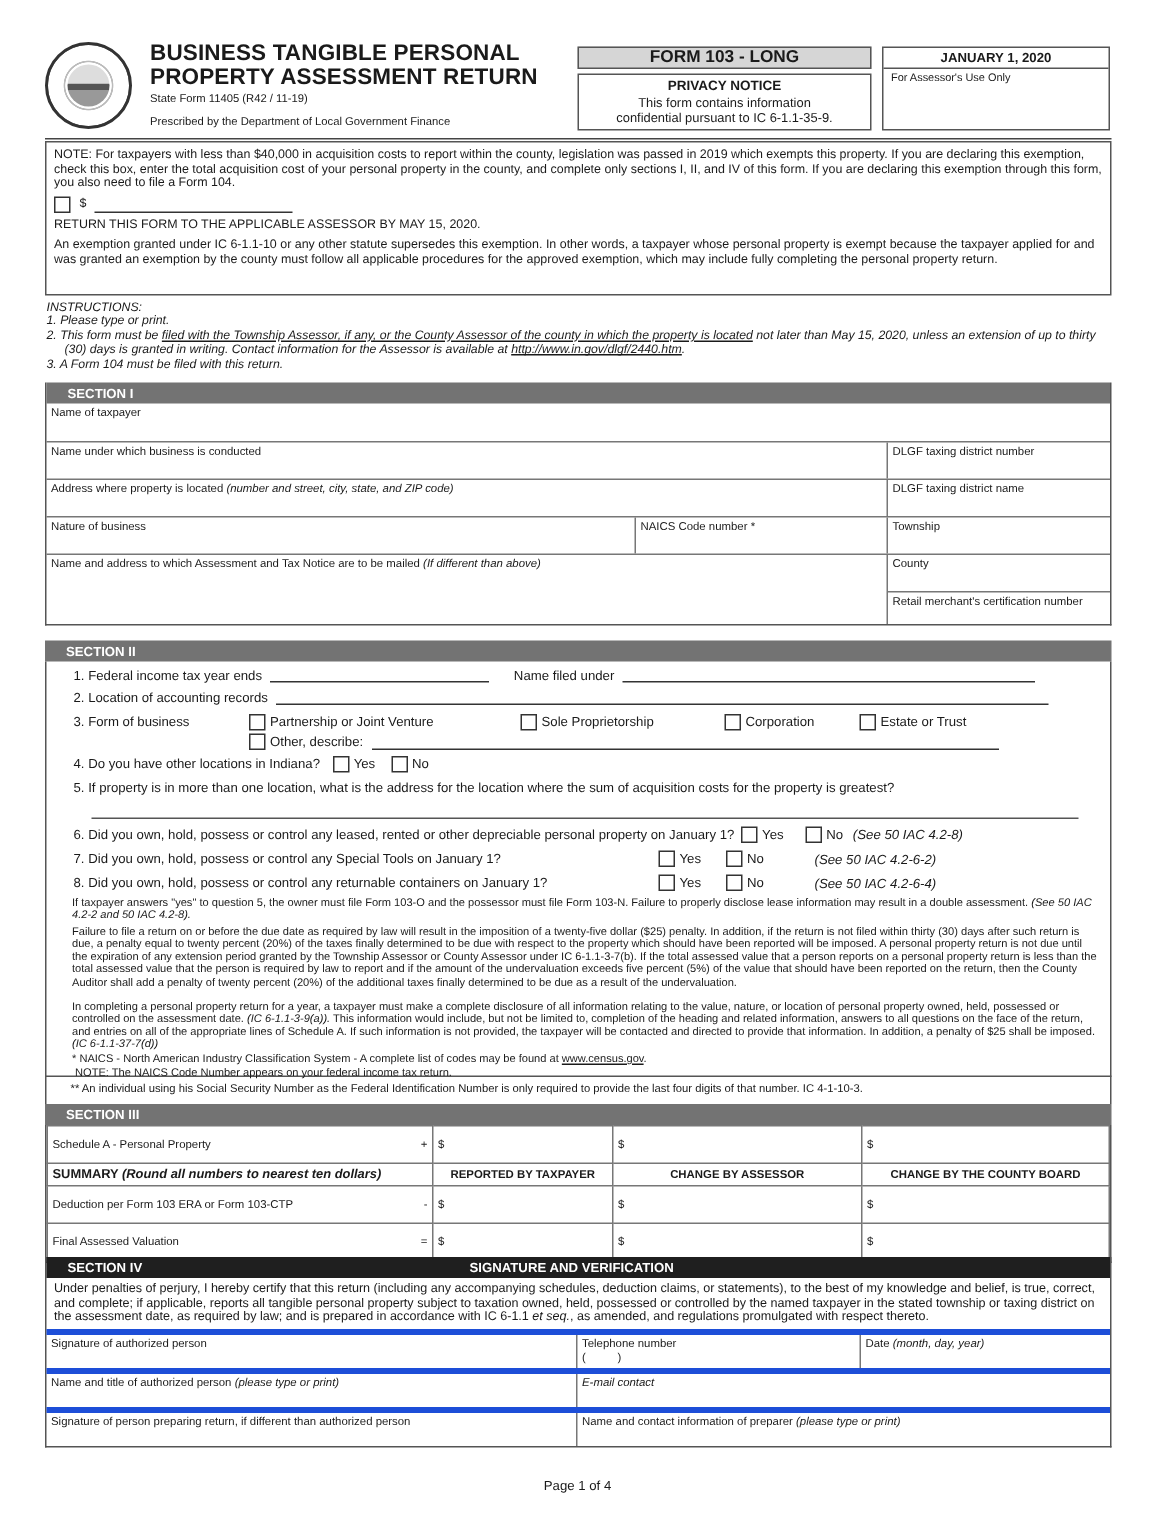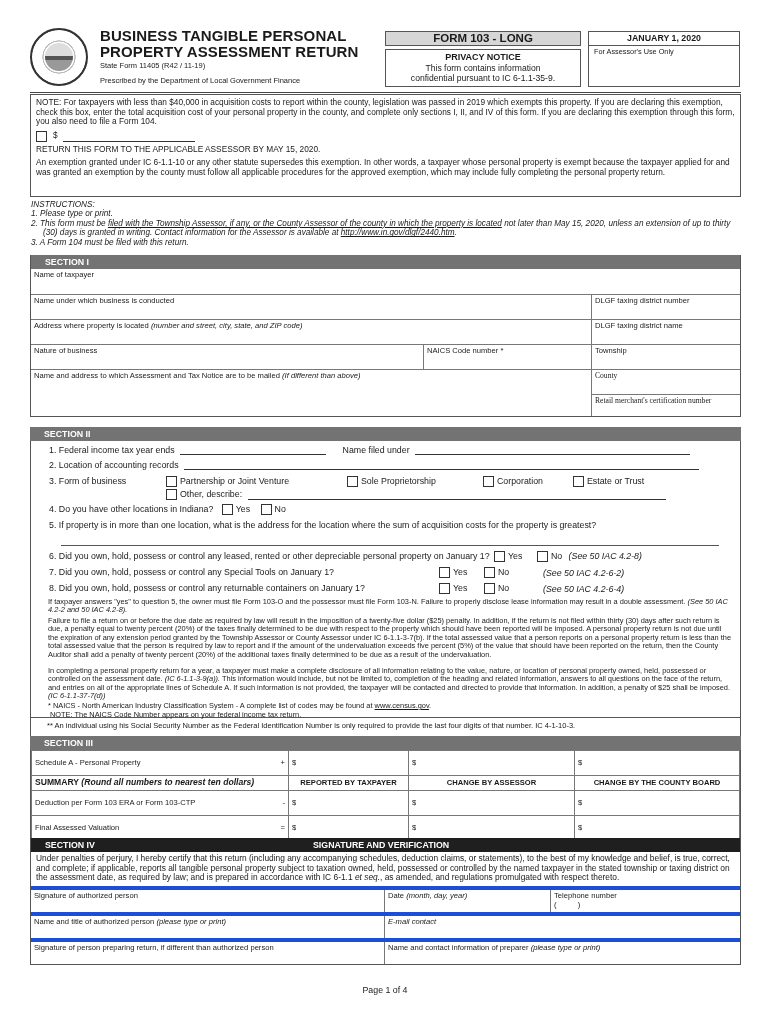--- a/index.html
+++ b/index.html
@@ -112,21 +112,21 @@
     <div class="cell" style="width:561px;"><span>Address where property is located </span><i>(number and street, city, state, and ZIP code)</i></div>
     <div class="cell" style="flex:1;"><span>DLGF taxing district name</span></div>
   </div>
   <div class="row" style="height:25px;">
     <div class="cell" style="width:393px;"><span>Nature of business</span></div>
     <div class="cell" style="width:168px;"><span>NAICS Code number *</span></div>
     <div class="cell" style="flex:1;"><span>Township</span></div>
   </div>
   <div class="row" style="height:47px;">
     <div class="cell" style="width:561px;"><span>Name and address to which Assessment and Tax Notice are to be mailed </span><i>(If different than above)</i></div>
-    <div style="flex:1; display:flex; flex-direction:column;font-family:Liberation Serif, serif;">
+    <div style="flex:1; display:flex; flex-direction:column;">
       <div class="cell" style="height:25px; border-right:none; border-bottom:1px solid #777;"><span>County</span></div>
       <div class="cell" style="flex:1; border-right:none;"><span>Retail merchant's certification number</span></div>
     </div>
   </div>
 </div>
 
 <div class="abs" style="left:30px; top:427px; width:711px;">
   <div class="bar">SECTION II</div>
 </div>
 <div class="abs s2" style="top:441px; height:277px; border-top:none;">
@@ -218,25 +218,25 @@
 </div>
 
 <div class="abs s4" style="top:838px;">
   <div class="bar4">
     <span style="padding-left:14px; width:282px;">SECTION IV</span>
     <span>SIGNATURE AND VERIFICATION</span>
   </div>
   <div class="decl"><span>Under penalties of perjury, I hereby certify that this return (including any accompanying schedules, deduction claims, or statements), to the best of my knowledge and belief, is true, correct, and complete; if applicable, reports all tangible personal property subject to taxation owned, held, possessed or controlled by the named taxpayer in the stated township or taxing district on the assessment date, as required by law; and is prepared in accordance with IC 6-1.1 </span><i>et seq.</i><span>, as amended, and regulations promulgated with respect thereto.</span></div>
   <div class="row">
     <div class="cell" style="width:354px;"><span>Signature of authorized person</span></div>
-    <div class="cell" style="flex:1;"><span>Date </span><i>(month, day, year)</i></div>
     <div class="cell" style="width:189px;">
         <div>Telephone number</div>
         <div style="white-space:pre;">(          )</div>
       </div>
+    <div class="cell" style="flex:1;"><span>Date </span><i>(month, day, year)</i></div>
   </div>
   <div class="row">
     <div class="cell" style="width:354px;"><span>Name and title of authorized person </span><i>(please type or print)</i></div>
     <div class="cell" style="flex:1;font-style:italic;"><span>E-mail contact</span></div>
   </div>
   <div class="row">
     <div class="cell" style="width:354px;"><span>Signature of person preparing return, if different than authorized person</span></div>
     <div class="cell" style="flex:1;"><span>Name and contact information of preparer </span><i>(please type or print)</i></div>
   </div>
 </div>

